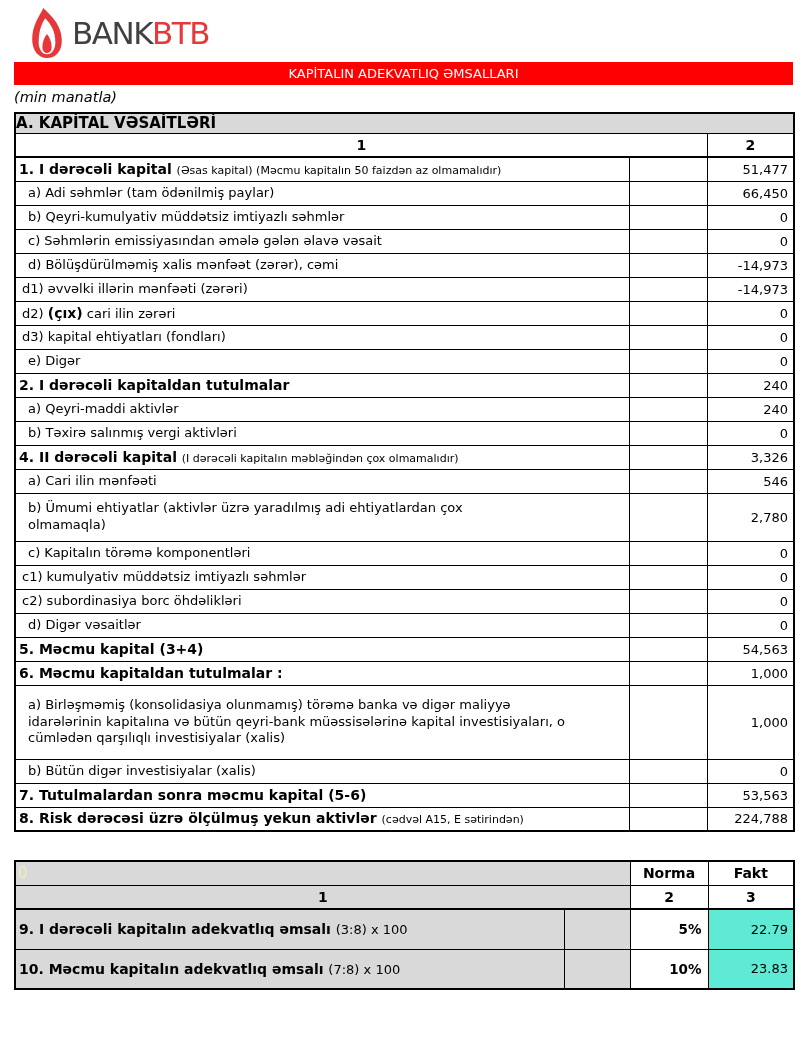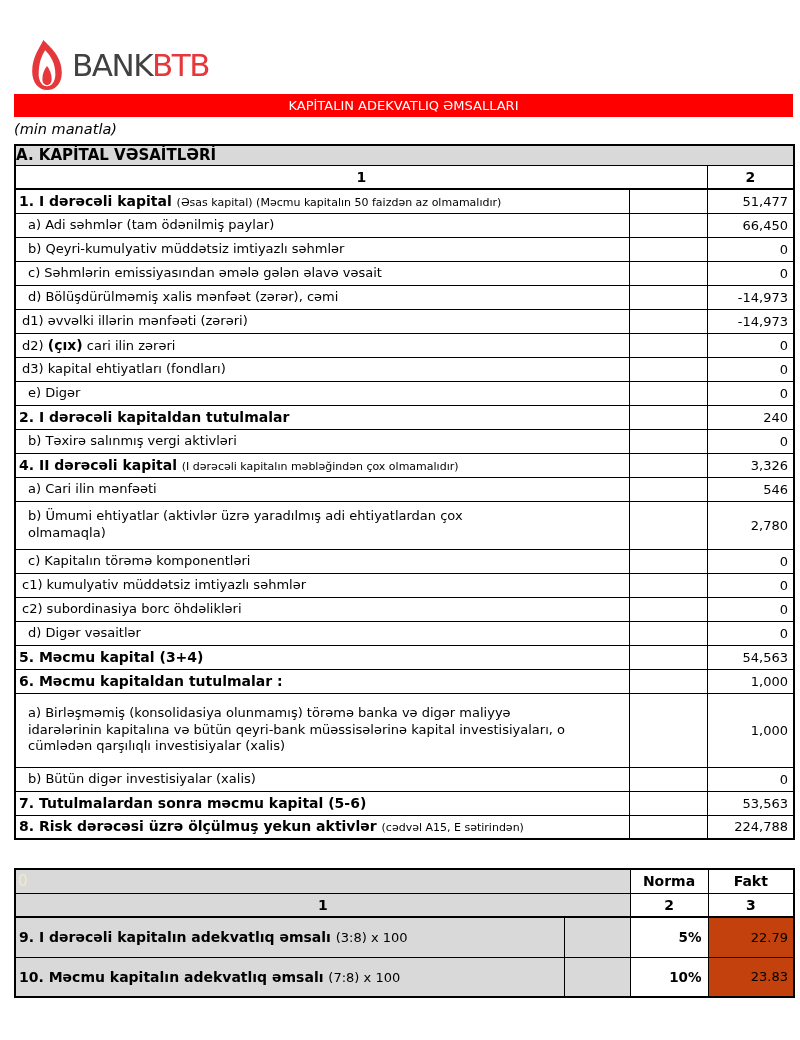--- a/index.html
+++ b/index.html
@@ -12,21 +12,21 @@
   }
   *{box-sizing:border-box;margin:0;padding:0;}
   html,body{background:#ffffff;}
   body{
     width:800px;height:1040px;overflow:hidden;
     font-family:"DejaVu Sans","Liberation Sans",sans-serif;
     color:#000;
   }
   .page{width:800px;height:1040px;padding:0 7px 0 14px;}
   
-  .logo-row{padding:8px 0 4px 16px;height:62px;display:flex;align-items:flex-end;margin-top:32px;}
+  .logo-row{padding:8px 0 4px 16px;height:62px;display:flex;align-items:flex-end;}
   .logo{display:flex;align-items:center;gap:8px;}
   .logo svg{display:block;}
   .logo-text{font-size:31px;letter-spacing:-1.5px;line-height:1;display:flex;}
   .logo-bank{color:var(--logo-dark);}
   .logo-btb{color:var(--logo-red);}
   
   .banner{
     background:var(--banner-red);color:#fff;font-weight:normal;
     text-align:center;font-size:13px;height:23px;line-height:23px;
   }
@@ -64,21 +64,21 @@
   .ratio-table th{height:24px;font-size:14px;font-weight:bold;text-align:center;}
   .th-gray{background:var(--header-gray);}
   .th-white{background:#fff;}
   .corner-cell{text-align:left !important;}
   .corner-zero{color:var(--corner-yellow);font-weight:normal;font-size:15px;padding-left:2px;}
   .ratio-num-row th{border-bottom:2px solid var(--line);}
   .ratio-table td{height:40px;}
   .ratio-label{background:var(--header-gray);padding:1px 4px 1px 3px;font-size:13px;}
   .ratio-narrow{background:var(--header-gray);}
   .ratio-norma{background:#fff;text-align:right;padding-right:6px;font-weight:bold;font-size:13.5px;}
-  .ratio-fakt{background:#c2410c;text-align:right;padding-right:5px;font-size:13px;}
+  .ratio-fakt{background:#5eead4;text-align:right;padding-right:5px;font-size:13px;}
 </style>
 </head>
 <body>
 
 <div class="page">
 
   <div class="logo-row">
     <div class="logo">
       <span>
         <svg width="34" height="50" viewBox="0 0 36 54">
@@ -158,20 +158,25 @@
           <td class="cell-label ind1"><span class="label-inner"><span class="t-normal">e) Digər</span></span></td>
           <td class="cell-narrow"></td>
           <td class="cell-value">0</td>
         </tr>
         <tr>
           <td class="cell-label ind0"><span class="label-inner"><span class="t-bold">2. I dərəcəli kapitaldan  tutulmalar</span></span></td>
           <td class="cell-narrow"></td>
           <td class="cell-value">240</td>
         </tr>
         <tr>
+          <td class="cell-label ind1"><span class="label-inner"><span class="t-normal">a) Qeyri-maddi aktivlər</span></span></td>
+          <td class="cell-narrow"></td>
+          <td class="cell-value">240</td>
+        </tr>
+        <tr>
           <td class="cell-label ind1"><span class="label-inner"><span class="t-normal">b) Təxirə salınmış vergi aktivləri</span></span></td>
           <td class="cell-narrow"></td>
           <td class="cell-value">0</td>
         </tr>
         <tr>
           <td class="cell-label ind0"><span class="label-inner"><span class="t-bold">4. II dərəcəli  kapital </span><span class="t-small">(I dərəcəli  kapitalın  məbləğindən çox olmamalıdır)</span></span></td>
           <td class="cell-narrow"></td>
           <td class="cell-value">3,326</td>
         </tr>
         <tr>

